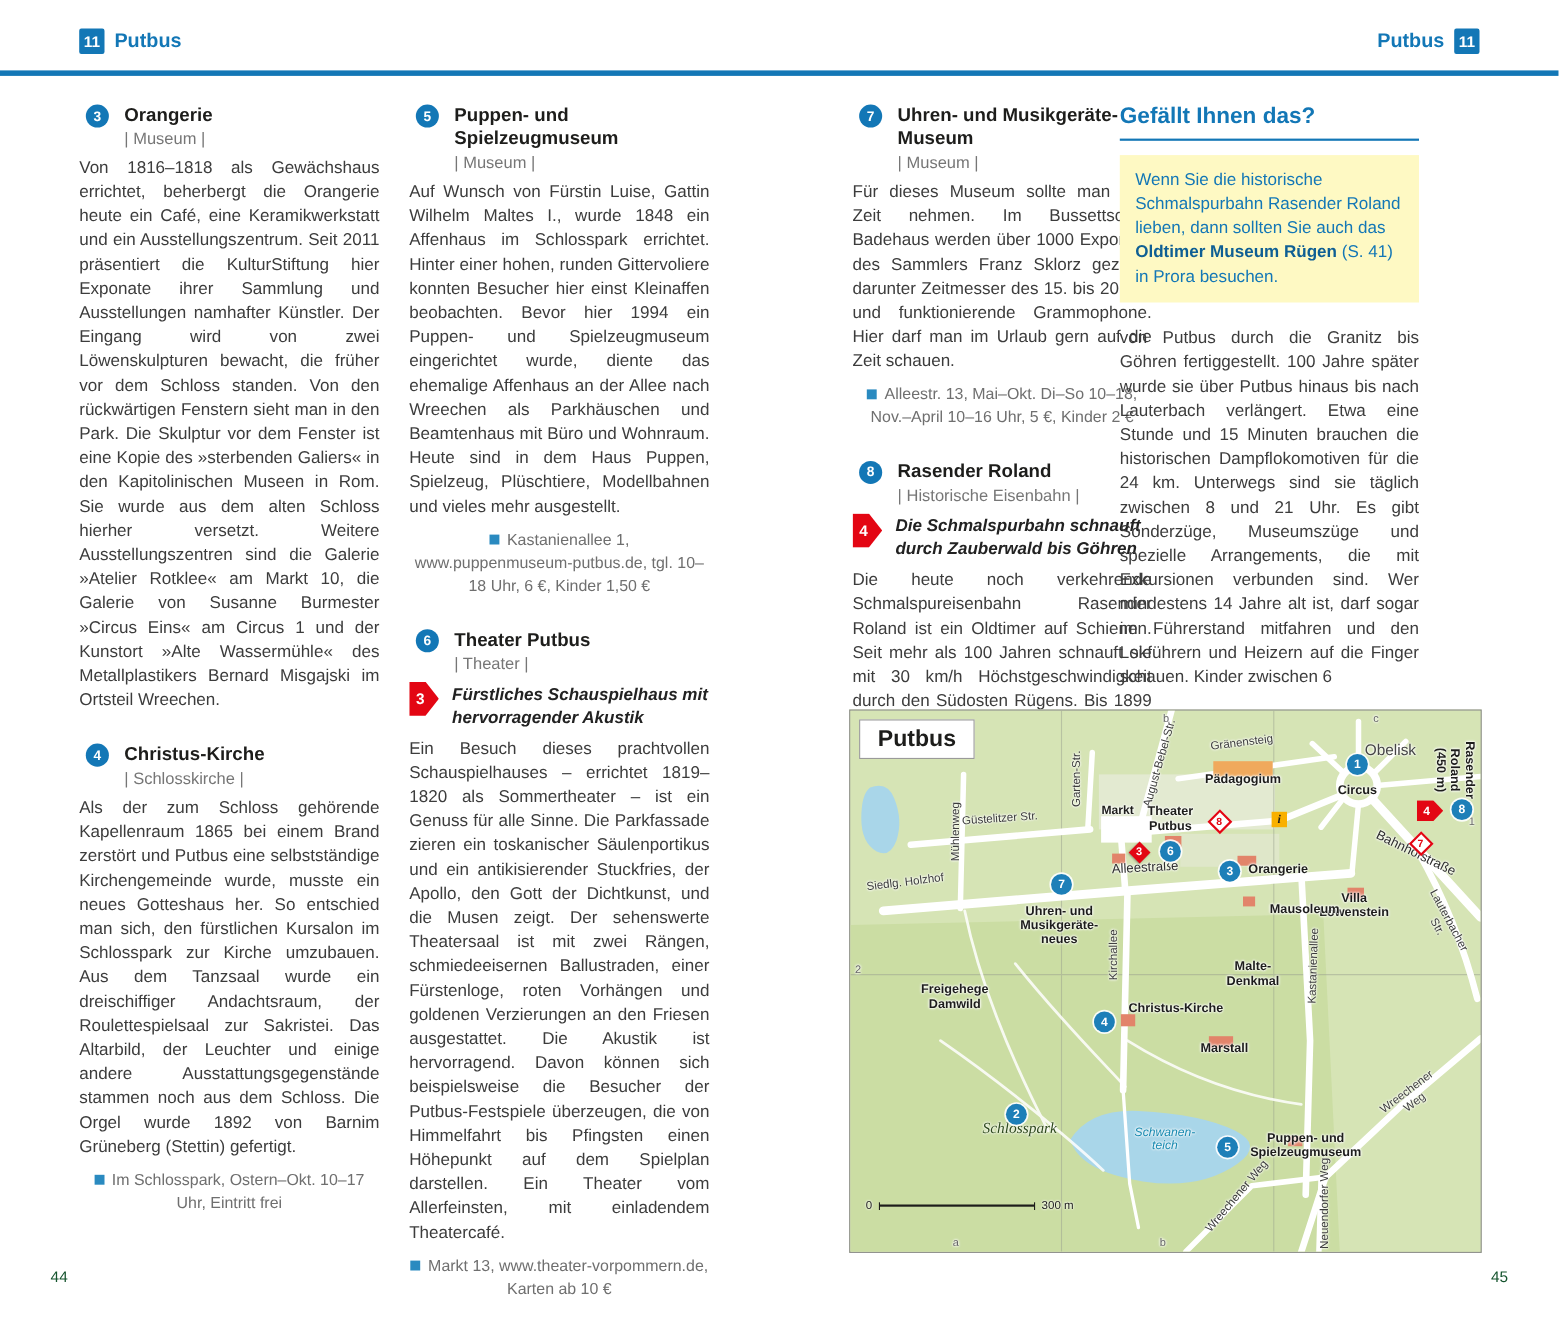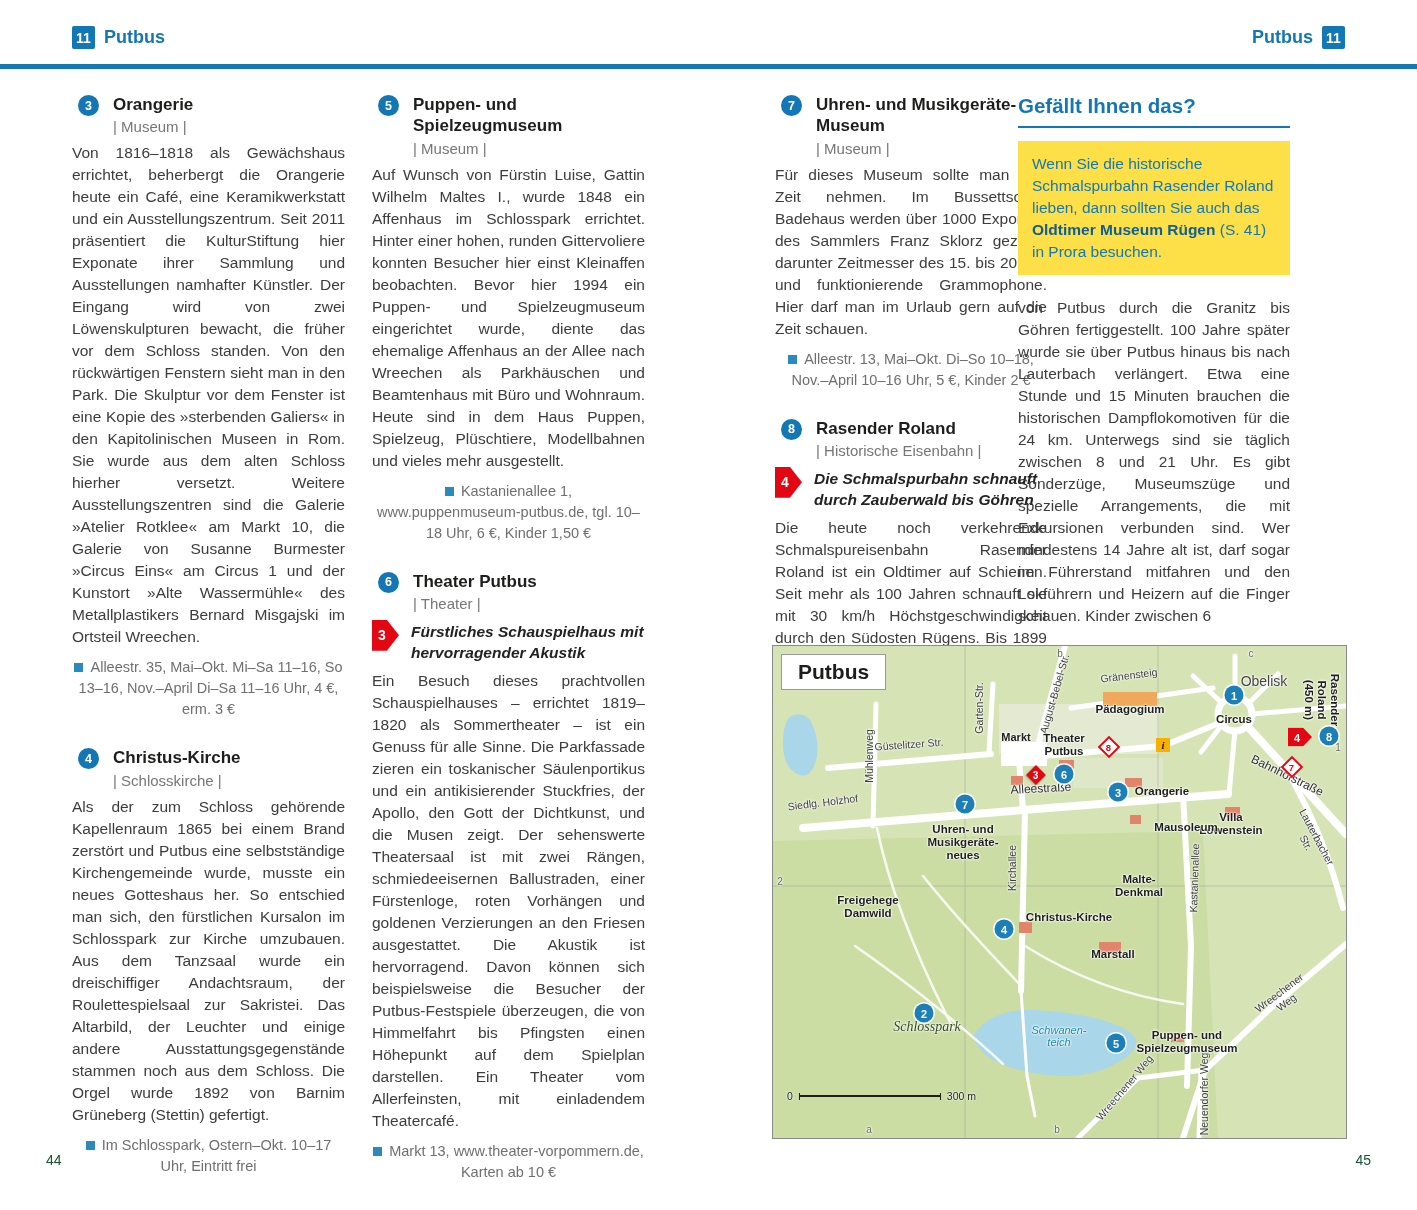--- a/index.html
+++ b/index.html
@@ -29,21 +29,21 @@
   .entry-info{margin-top:9px;font-size:14.5px;line-height:21px;color:#6f6f6f;text-align:center;}
   .infosq{display:inline-block;width:9px;height:9px;background:#2a8ac0;margin-right:7px;}
 
   .highlight{display:flex;align-items:flex-start;gap:12px;margin:8px 0 6px 0;}
   .hl-arrow{flex:0 0 auto;width:27px;height:31px;background:#e30613;clip-path:polygon(0 0,55% 0,100% 50%,55% 100%,0 100%);display:flex;align-items:center;justify-content:center;}
   .hl-arrow i{font-style:normal;color:#fff;font-weight:bold;font-size:14px;margin-right:7px;}
   .hl-text{font-style:italic;font-weight:bold;color:#222;font-size:15.5px;line-height:21px;padding-top:1px;}
 
   
   .tip-title{color:#1377b6;font-weight:bold;font-size:20.5px;border-bottom:2px solid #1377b6;padding-bottom:8px;margin:0 0 13px 0;}
-  .tip-box{background:#fde047;color:#1377b6;font-size:15.5px;line-height:22px;padding:12px 14px;}
+  .tip-box{background:#fef9c3;color:#1377b6;font-size:15.5px;line-height:22px;padding:12px 14px;}
   .tip-box b{color:#0f5f94;}
   .cont-par{margin-top:22px;font-size:15.5px;line-height:22px;text-align:justify;hyphens:auto;}
 
   
   .pageno{position:absolute;top:1152px;font-size:14px;color:#14532d;}
   .pageno.left{left:46px;}
   .pageno.right{right:46px;}
 
   
   .map{position:absolute;left:772px;top:645px;width:573px;height:492px;border:1px solid #8a8a8a;overflow:hidden;background:#d6e4b5;}
@@ -94,23 +94,20 @@
 <div class="rule"></div>
 
 <div class="col col1">
   <article class="entry">
     <div class="entry-head">
       <span class="numcircle">3</span>
       <h3 class="entry-title">Orangerie</h3>
       <div class="entry-cat">| Museum |</div>
     </div>
     <p class="entry-body">Von 1816–1818 als Gewächshaus errichtet, beherbergt die Orangerie heute ein Café, eine Keramikwerkstatt und ein Ausstellungszentrum. Seit 2011 präsentiert die KulturStiftung hier Exponate ihrer Sammlung und Ausstellungen namhafter Künstler. Der Eingang wird von zwei Löwenskulpturen bewacht, die früher vor dem Schloss standen. Von den rückwärtigen Fenstern sieht man in den Park. Die Skulptur vor dem Fenster ist eine Kopie des »sterbenden Galiers« in den Kapitolinischen Museen in Rom. Sie wurde aus dem alten Schloss hierher versetzt. Weitere Ausstellungszentren sind die Galerie »Atelier Rotklee« am Markt 10, die Galerie von Susanne Burmester »Circus Eins« am Circus 1 und der Kunstort »Alte Wassermühle« des Metallplastikers Bernard Misgajski im Ortsteil Wreechen.</p>
-    <div class="entry-info">
-      <span class="infosq"></span><span>Alleestr. 35, Mai–Okt. Mi–Sa 11–16, So 13–16, Nov.–April Di–Sa 11–16 Uhr, 4 €, erm. 3 €</span>
-    </div>
   </article>
 
   <article class="entry">
     <div class="entry-head">
       <span class="numcircle">4</span>
       <h3 class="entry-title">Christus-Kirche</h3>
       <div class="entry-cat">| Schlosskirche |</div>
     </div>
     <p class="entry-body">Als der zum Schloss gehörende Kapellenraum 1865 bei einem Brand zerstört und Putbus eine selbstständige Kirchengemeinde wurde, musste ein neues Gotteshaus her. So entschied man sich, den fürstlichen Kursalon im Schlosspark zur Kirche umzubauen. Aus dem Tanzsaal wurde ein dreischiffiger Andachtsraum, der Roulettespielsaal zur Sakristei. Das Altarbild, der Leuchter und einige andere Ausstattungsgegenstände stammen noch aus dem Schloss. Die Orgel wurde 1892 von Barnim Grüneberg (Stettin) gefertigt.</p>
     <div class="entry-info">

